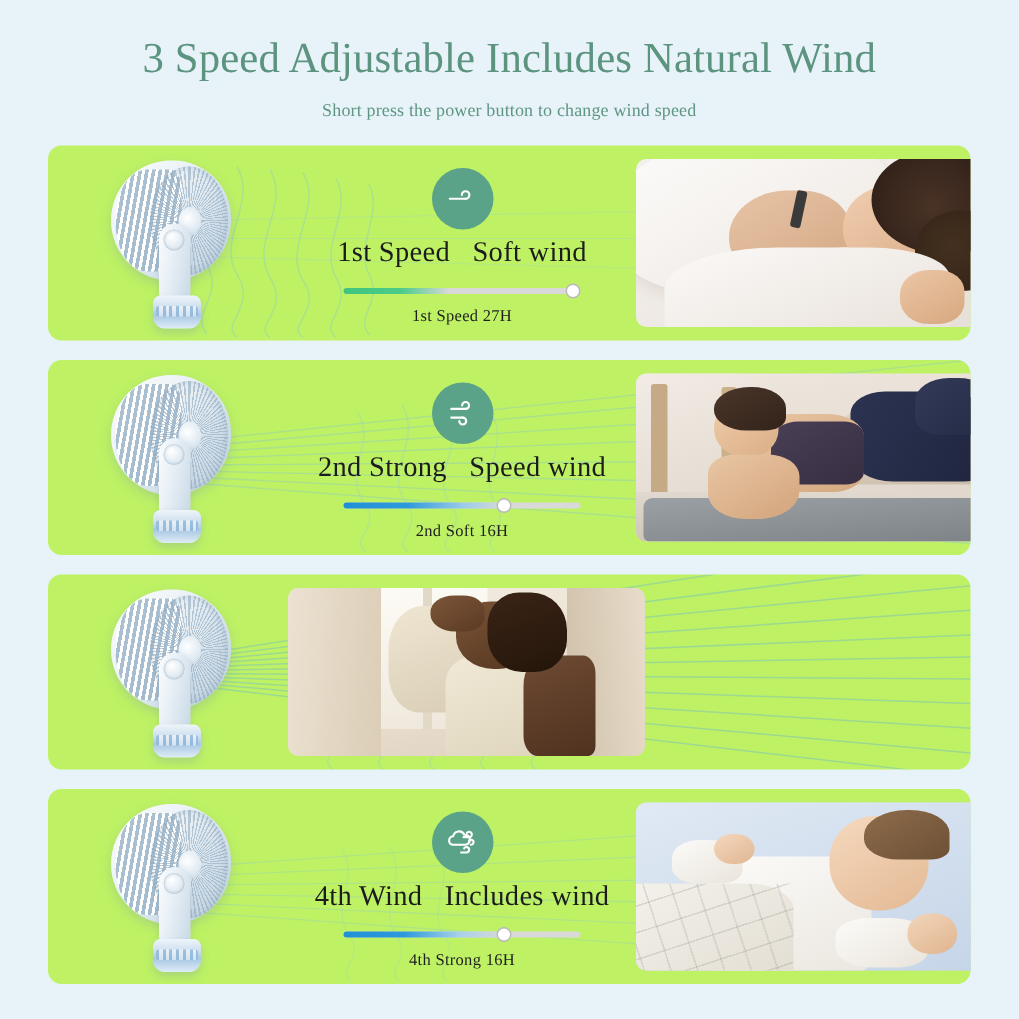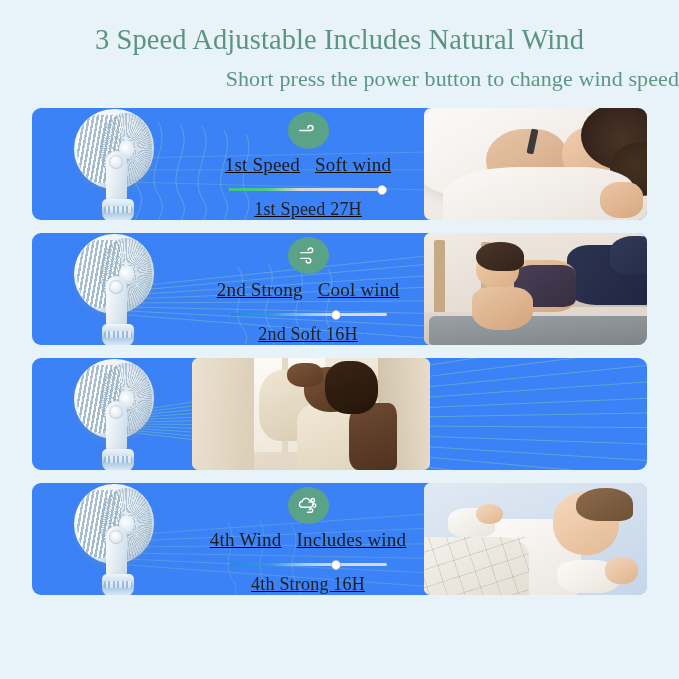--- a/index.html
+++ b/index.html
@@ -18,38 +18,36 @@
     font-family: "Liberation Serif", serif;
     font-size: 28.5px;
     font-weight: 400;
     color: #5c9480;
     letter-spacing: 0.1px;
     line-height: 1.1;
   }
   .subtitle {
     margin-top: 11px;
     font-family: "Liberation Serif", serif;
-    font-size: 22px;
+    font-size: 12px;
     font-weight: 400;
     color: #5f9683;
     letter-spacing: 0.1px;
-    text-align: right;
   }
 
   
   .cards { margin-top: 16px; padding: 0 32px; display: flex; flex-direction: column; gap: 13px; }
   .card {
     position: relative;
-    height: 112px;
-    background: #3b82f6;
+    height: 130px;
+    background: #bef264;
     border-radius: 9px;
     overflow: hidden;
     display: flex;
     align-items: center;
-    text-decoration: underline;
   }
 
   
   .fan-wrap { position: relative; width: 160px; height: 130px; flex: 0 0 160px; z-index: 3; }
   .fan { position: absolute; left: 36px; top: 8px; width: 96px; height: 116px; }
   .fan-head {
     position: absolute; left: 6px; top: 2px; width: 80px; height: 80px;
     border-radius: 50% 48% 50% 50%;
     background: linear-gradient(130deg,#fdfefe 0%,#eaf1f6 38%,#cfdde8 72%,#b8cbda 100%);
     box-shadow: 0 3px 7px rgba(120,150,175,.30);
@@ -137,21 +135,21 @@
     position: absolute; left: 0; top: 3.5px; height: 3.4px; border-radius: 2px;
   }
   .knob {
     position: absolute; top: 0; width: 10px; height: 10px; margin-left: -5px;
     border-radius: 50%; background: #ffffff;
     border: 1.2px solid #b9b9b9;
   }
   .caption {
     margin-top: 6px;
     font-family: "Liberation Serif", serif;
-    font-size: 18px; color: #1f1f1f; letter-spacing: .2px;
+    font-size: 11px; color: #1f1f1f; letter-spacing: .2px;
   }
 
   
   .photo-wrap { position: relative; z-index: 3; flex: 1 1 auto; height: 100%; display: flex; align-items: center; justify-content: flex-start; }
   .photo {
     position: relative; width: 238px; height: 112px;
     border-radius: 7px; overflow: hidden;
   }
   .ph-el { position: absolute; }
 
@@ -326,21 +324,21 @@
         <div class="badge">
           <svg width="23" height="23" viewBox="0 0 24 24" fill="none" stroke="#ffffff" stroke-width="1.5" stroke-linecap="round">
             <path d="M4 9 H14"></path>
             <path d="M14 9 a2.4 2.4 0 1 0 -2.4 -2.4"></path>
             <path d="M4 15 H12"></path>
             <path d="M12 15 a2.4 2.4 0 1 1 -2.4 2.4"></path>
           </svg>
         </div>
         <div class="labels">
           <span class="spd">2nd Strong</span>
-          <span class="wnd">Cool wind</span>
+          <span class="wnd">Speed wind</span>
         </div>
         <div class="slider">
           <div class="track"></div>
           <div class="fill" style="width:68%;background:linear-gradient(90deg,#1f8fd6 0%,#2f9ada 40%,#9ccbe8 75%,#d9d9d9 100%)"></div>
           <div class="knob" style="left:68%"></div>
         </div>
         <div class="caption">2nd Soft 16H</div>
       </div>
 
       <div class="photo-wrap">

